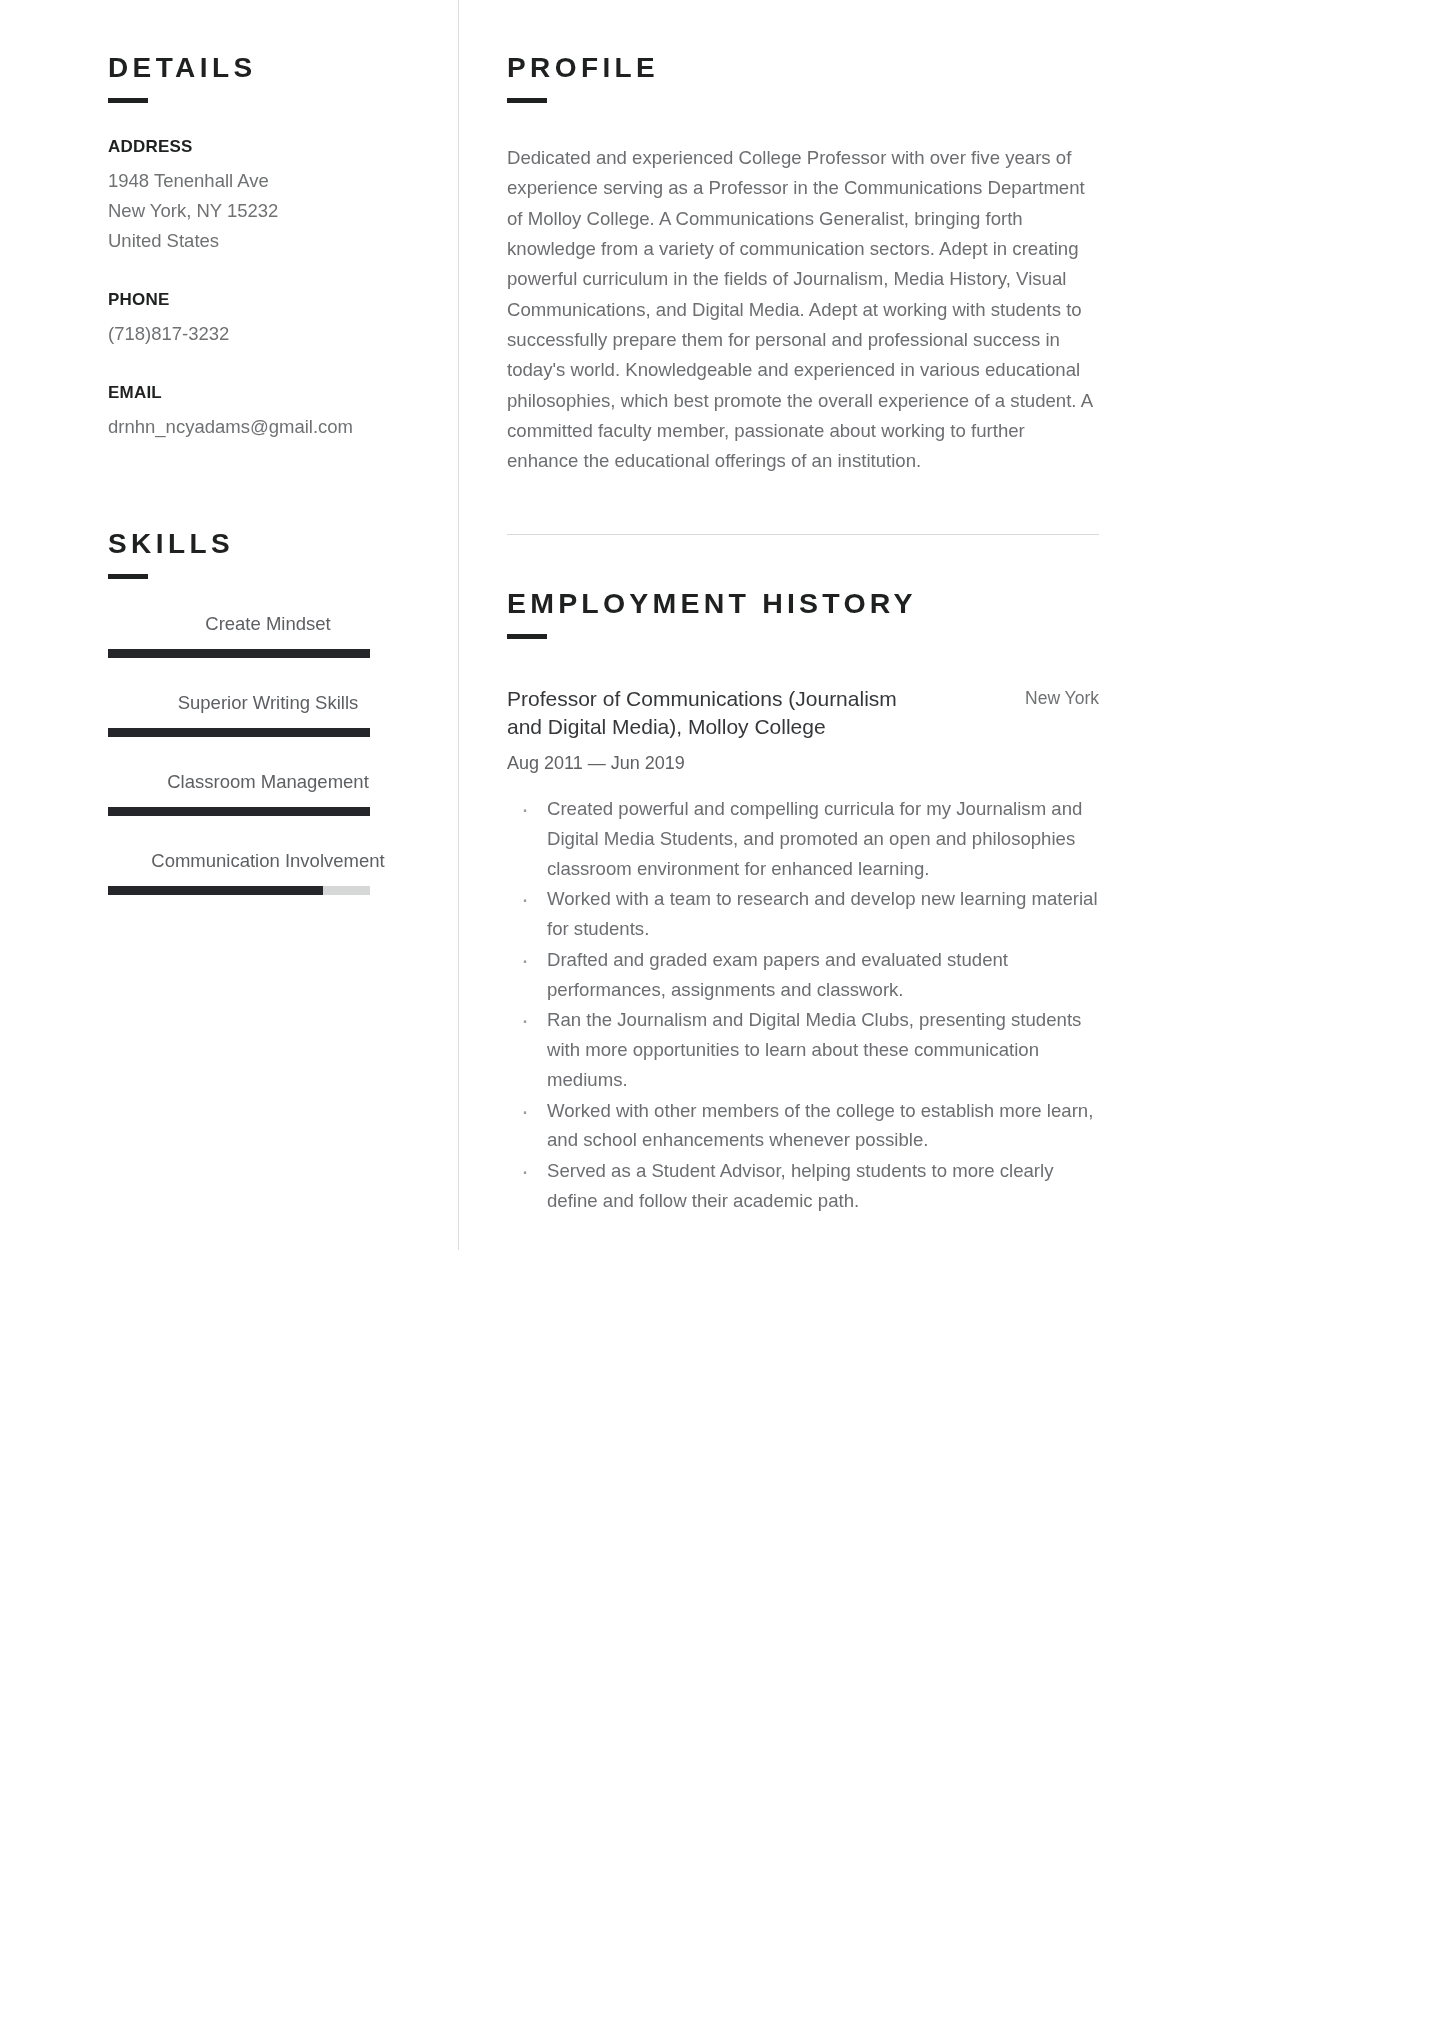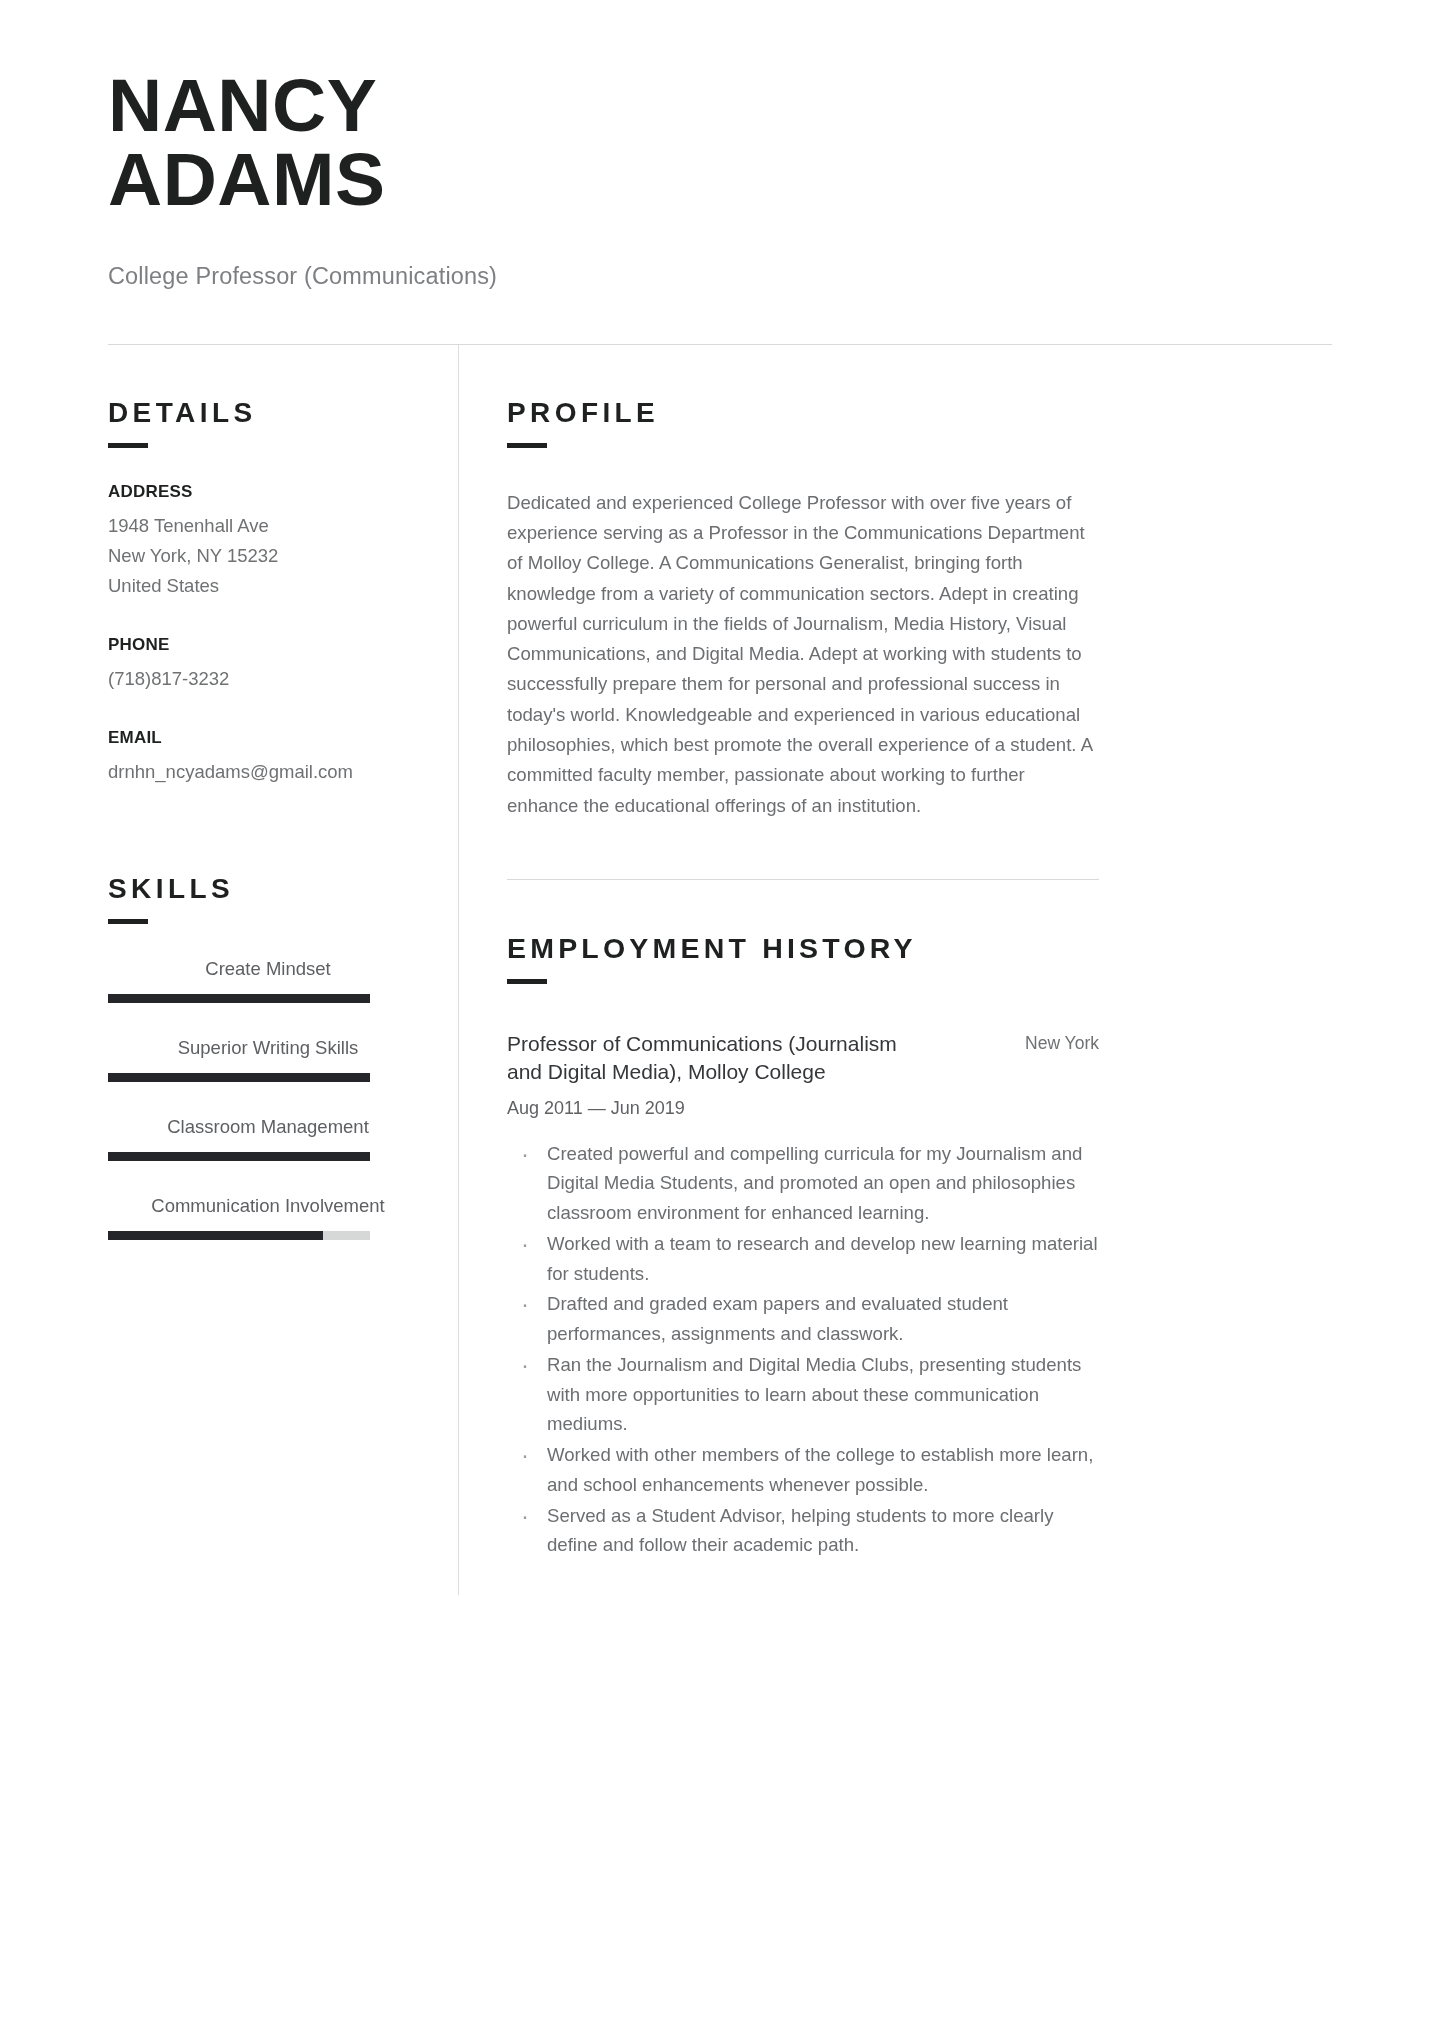--- a/index.html
+++ b/index.html
@@ -222,25 +222,20 @@
     color: #9a9c9e;
     font-size: 24px;
     line-height: 1.35;
   }
 </style>
 </head>
 <body>
 
 <div class="page">
 
-  <div class="header">
-    <div class="name"><span>NANCY</span><br><span>ADAMS</span></div>
-    <div class="job-title">College Professor (Communications)</div>
-    <div class="header-rule"></div>
-  </div>
 
   <div class="body-grid">
 
     <div class="col-left">
 
       <div>
         <div class="section-head">Details</div>
         <div class="head-rule"></div>
 
         <div class="detail-block">

